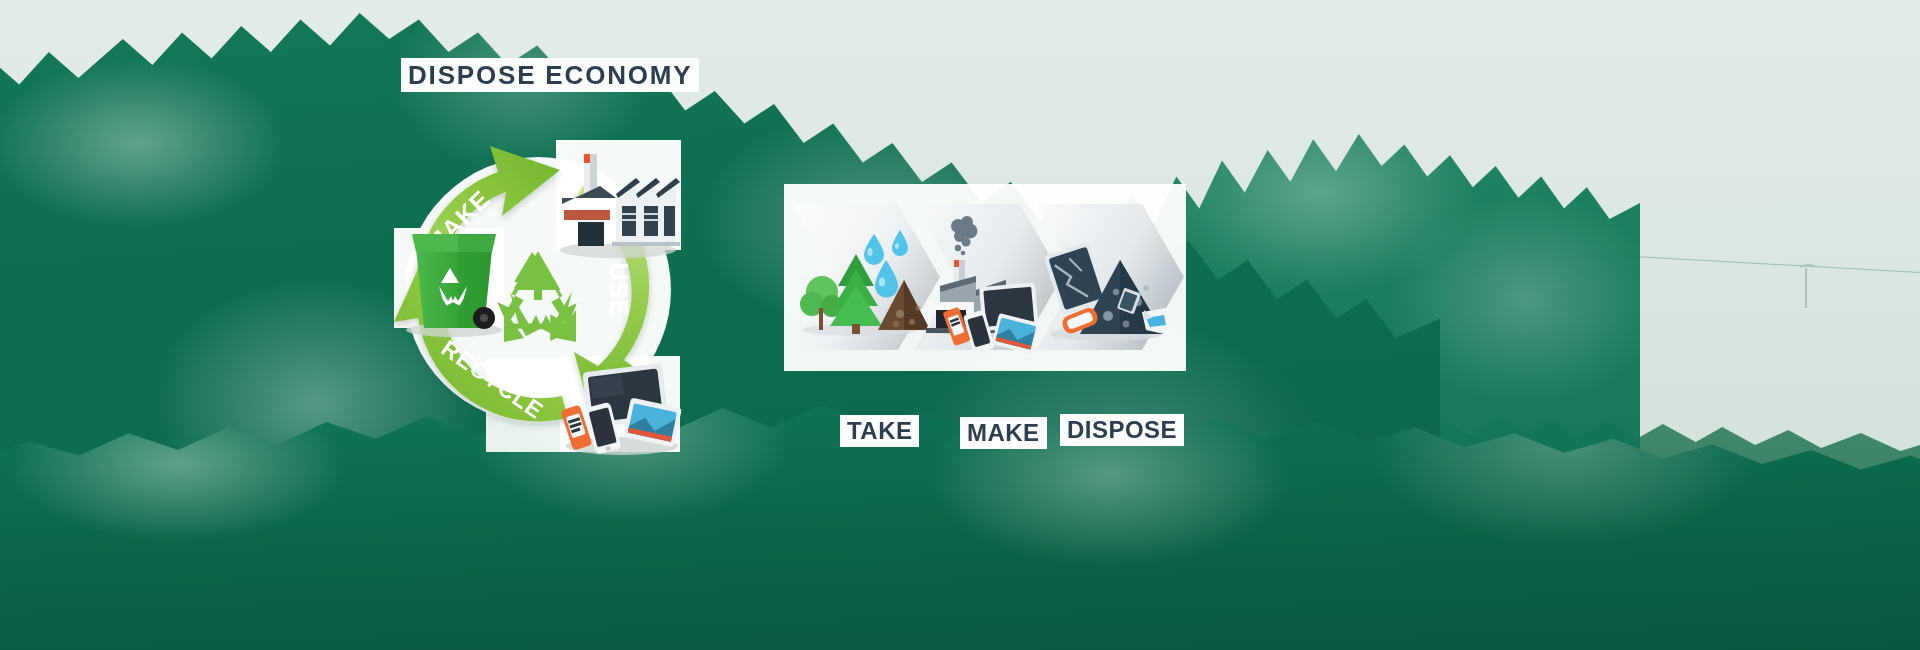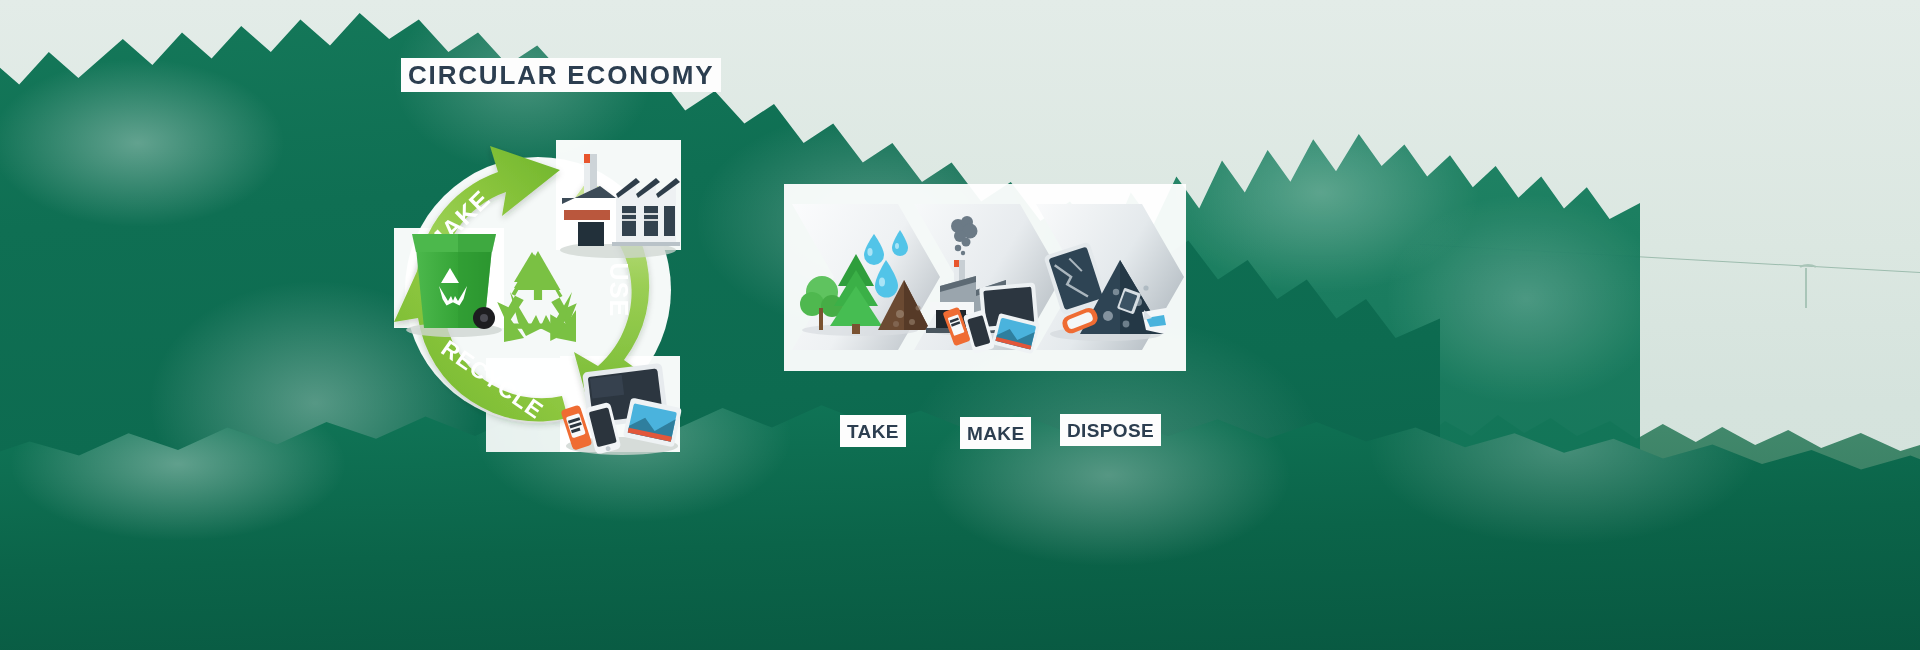--- a/index.html
+++ b/index.html
@@ -122,21 +122,21 @@
     background:#fdfdfd;
     color:#2c3e50;
     font-weight:bold;
     letter-spacing:.055em;
     white-space:nowrap;
     line-height:1;
     display:flex;align-items:center;
     padding:0 7px;
   }
   .title-label{font-size:26px;height:34px;letter-spacing:.07em;}
-  .step-label{font-size:19px;height:32px;letter-spacing:.02em;}
+  .step-label{font-size:24px;height:32px;letter-spacing:.02em;}
 
   
   #circular{
     position:absolute;left:378px;top:118px;width:320px;height:340px;
   }
   #circular svg{display:block;width:100%;height:100%;overflow:visible;}
 
   
   #linear{
     position:absolute;left:790px;top:190px;width:390px;height:175px;
@@ -154,21 +154,21 @@
     <div class="ridge-far"></div>
     <div class="powerline">
         <i></i>
       </div>
     <div class="pylon"></div>
     <div class="heap heap-mid"></div>
     <div class="heap heap-main"></div>
     <div class="heap heap-front"></div>
   </div>
 
-  <div class="label title-label" style="left:401px;top:58px;">CIRCULAR ECONOMY</div>
+  <div class="label title-label" style="left:401px;top:58px;">DISPOSE ECONOMY</div>
 
   <div id="circular">
     <svg viewBox="0 0 320 340" xmlns="http://www.w3.org/2000/svg">
       <defs>
         <linearGradient id="gMake" x1="0" y1="1" x2="1" y2="0">
           <stop offset="0%" stop-color="#a8d96a"></stop>
           <stop offset="55%" stop-color="#8cc63e"></stop>
           <stop offset="100%" stop-color="#6fb52c"></stop>
         </linearGradient>
         <linearGradient id="gUse" x1="0" y1="0" x2="0" y2="1">

